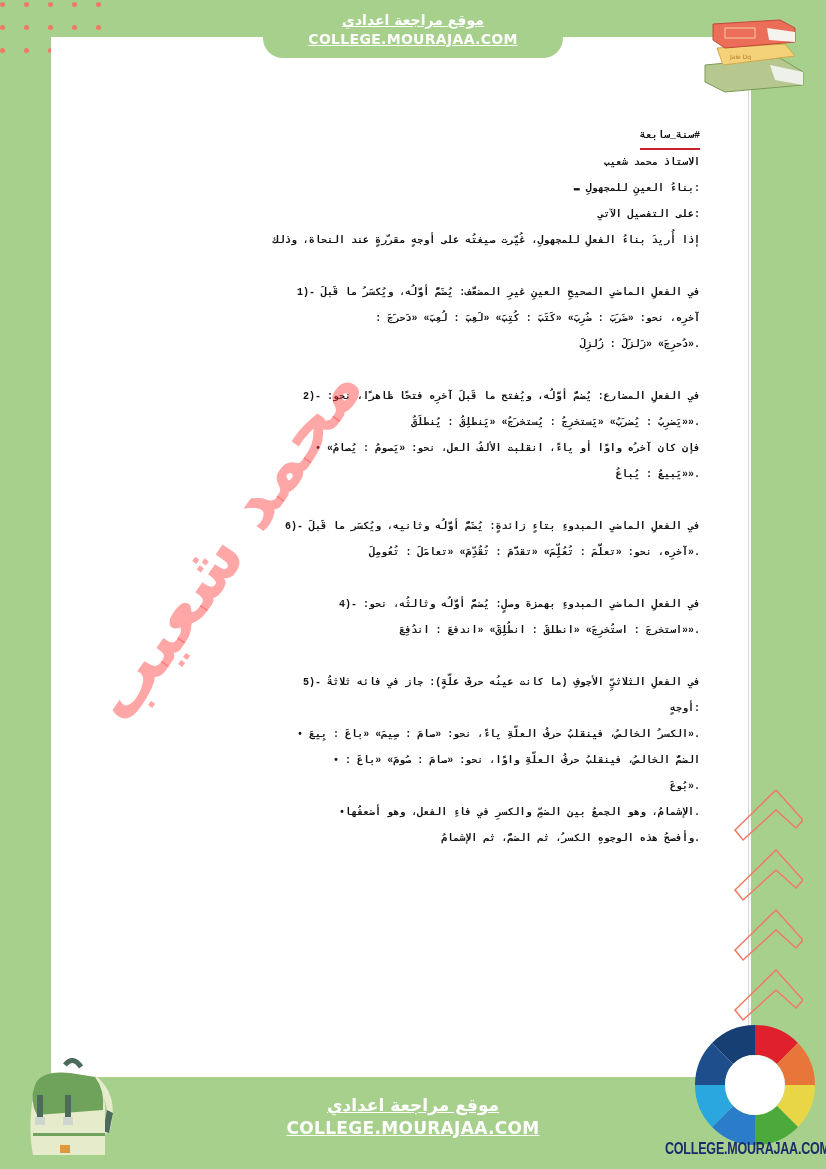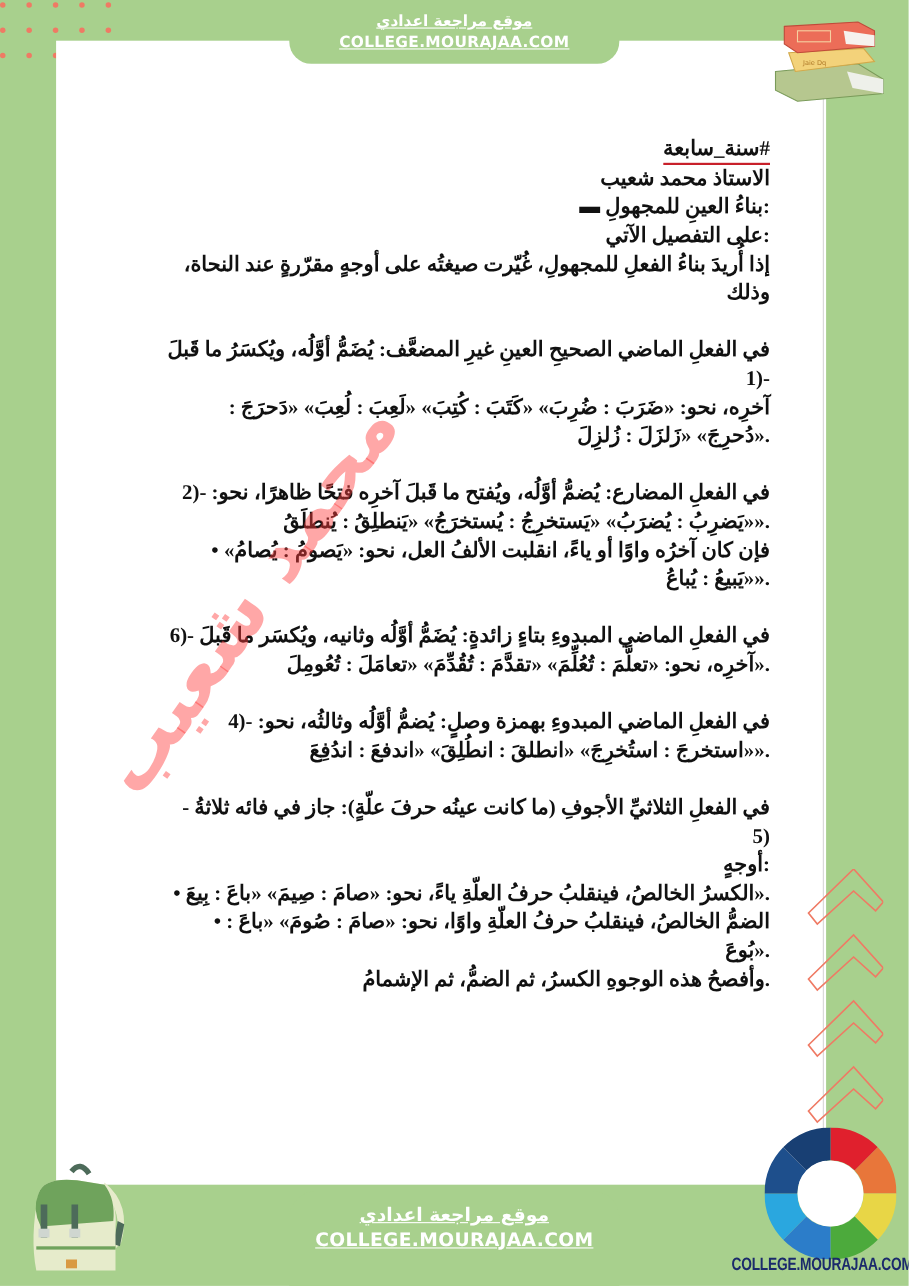--- a/index.html
+++ b/index.html
@@ -27,22 +27,22 @@
   }
   .banner-ar { font-size: 14px; font-weight: bold; text-decoration: underline; direction: rtl; line-height: 20px; }
   .banner-en { font-size: 14px; font-weight: bold; text-decoration: underline; line-height: 18px; letter-spacing: 0.3px; }
   .banner-bottom .banner-ar { font-size: 17px; line-height: 24px; margin-top: 10px; }
   .banner-bottom .banner-en { font-size: 17px; line-height: 22px; }
   .banner-top .banner-ar { margin-top: 10px; }
 
   .content {
     position: absolute; left: 150px; top: 123px; width: 550px;
     direction: rtl; text-align: right;
-    font-family: Liberation Serif, serif; font-weight: bold;
-    font-size: 19px; color: #111; line-height: 26px;
+    font-family: Liberation Mono, monospace; font-weight: bold;
+    font-size: 10px; color: #111; line-height: 26px;
   }
   .content p { margin: 0; }
   .gap { height: 26px; }
   .title-line { display: inline-block; border-bottom: 2px solid #c8202a; line-height: 24px; }
   .watermark {
     position: absolute; left: 215px; top: 400px; width: 280px; height: 300px;
     color: rgba(255, 60, 60, 0.45); font-size: 70px; font-weight: bold;
     transform: rotate(-55deg); direction: rtl; pointer-events: none;
     white-space: nowrap; line-height: 80px;
   }
@@ -120,20 +120,21 @@
 
   <p>في الفعلِ الماضي المبدوءِ بهمزة وصلٍ: يُضمُّ أوَّلُه وثالثُه، نحو: -(4</p>
   <p>.««استخرجَ : استُخرِجَ» «انطلقَ : انطُلِقَ» «اندفعَ : اندُفِعَ</p>
   <div class="gap"></div>
 
   <p>في الفعلِ الثلاثيِّ الأجوفِ (ما كانت عينُه حرفَ علّةٍ): جاز في فائه ثلاثةُ -(5</p>
   <p>:أوجهٍ</p>
   <p>.«الكسرُ الخالصُ، فينقلبُ حرفُ العلّةِ ياءً، نحو: «صامَ : صِيمَ» «باعَ : بِيعَ •</p>
   <p>الضمُّ الخالصُ، فينقلبُ حرفُ العلّةِ واوًا، نحو: «صامَ : صُومَ» «باعَ : •</p>
   <p>.«بُوعَ</p>
+  <p>.الإشمامُ، وهو الجمعُ بين الضمِّ والكسرِ في فاءِ الفعل، وهو أضعفُها•</p>
   <p>.وأفصحُ هذه الوجوهِ الكسرُ، ثم الضمُّ، ثم الإشمامُ</p>
 </div>
 
 <div class="watermark">محمد شعيب</div>
 
 <svg class="chevrons" viewBox="0 0 70 240">
   <g fill="none" stroke="#ef7a64" stroke-width="1.5">
     <path d="M2 40 L43 0 L70 30 L63 38 L43 20 L10 50 Z"></path>
     <path d="M2 100 L43 60 L70 90 L63 98 L43 80 L10 110 Z"></path>
     <path d="M2 160 L43 120 L70 150 L63 158 L43 140 L10 170 Z"></path>

